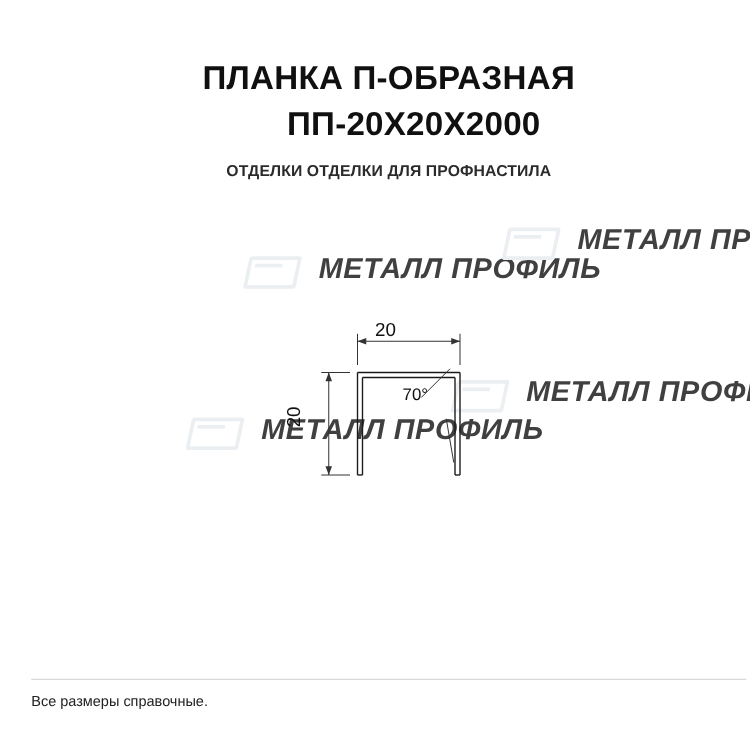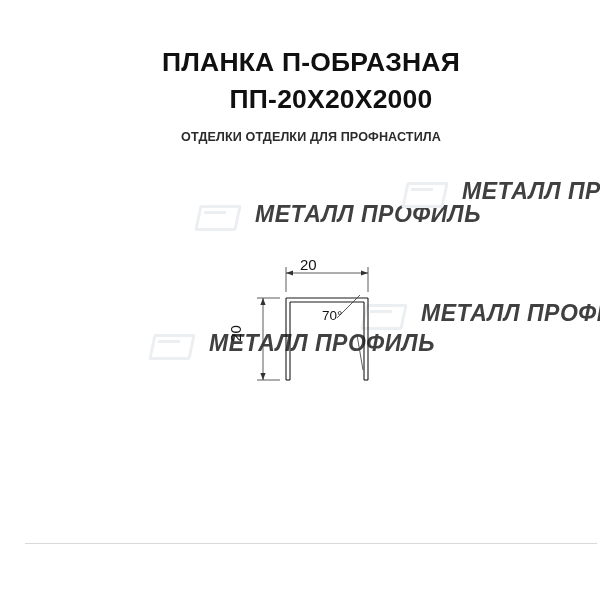--- a/index.html
+++ b/index.html
@@ -220,15 +220,16 @@
       </g>
     </svg>
 
     <div class="dim-label dim-top">20</div>
     <div class="dim-label dim-left">20</div>
     <div class="dim-label angle-label">70°</div>
   </div>
 
   <div class="footer-rule"></div>
   <div class="footer">
+    <div class="footer-line">Все размеры справочные.</div>
   </div>
 
 </div>
 
 </body></html>

